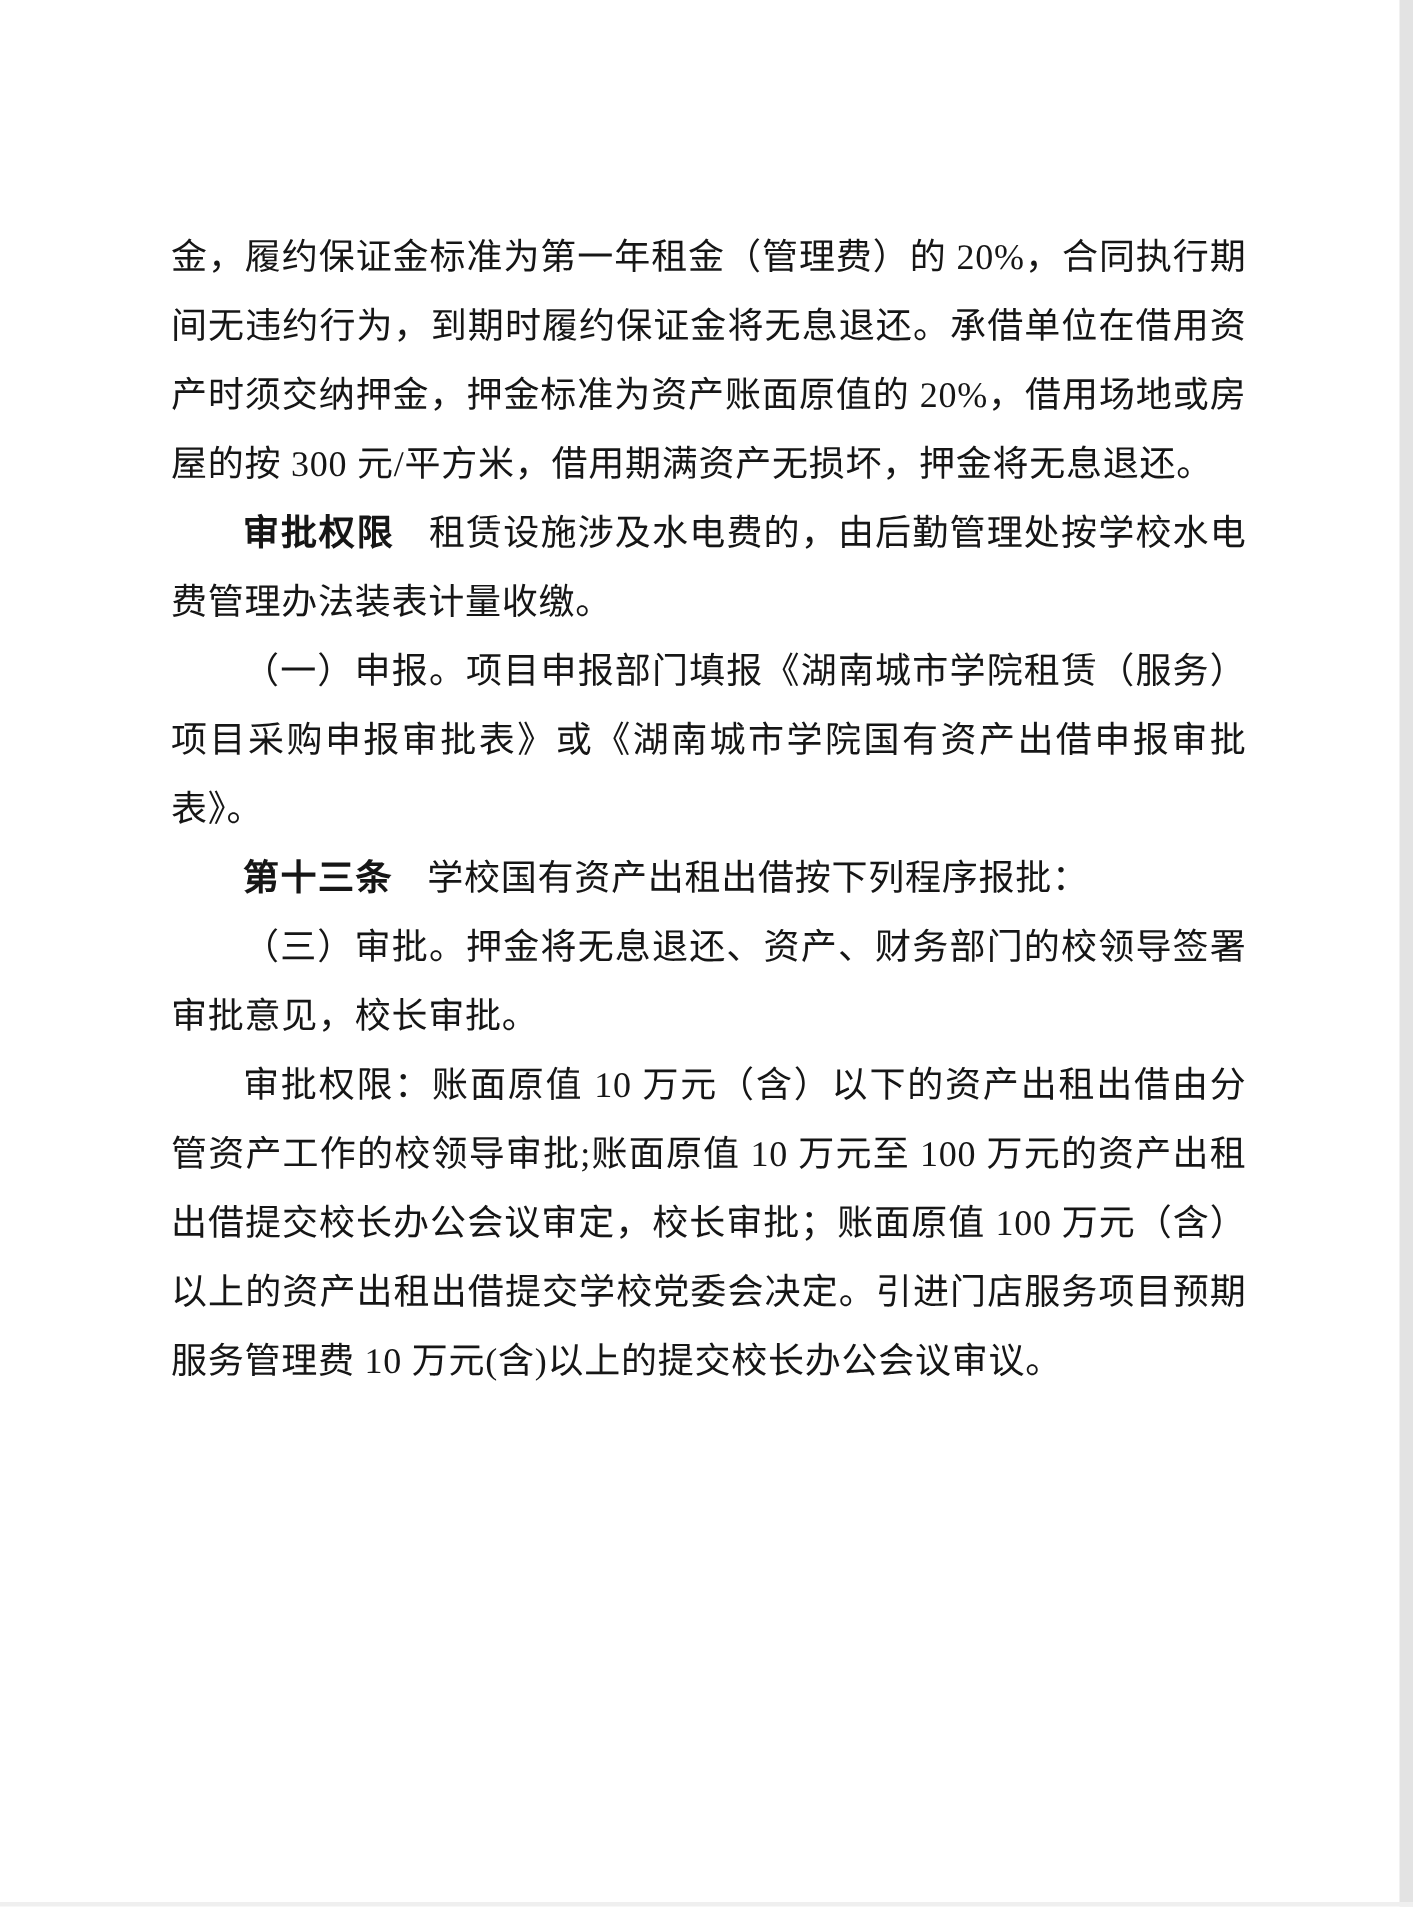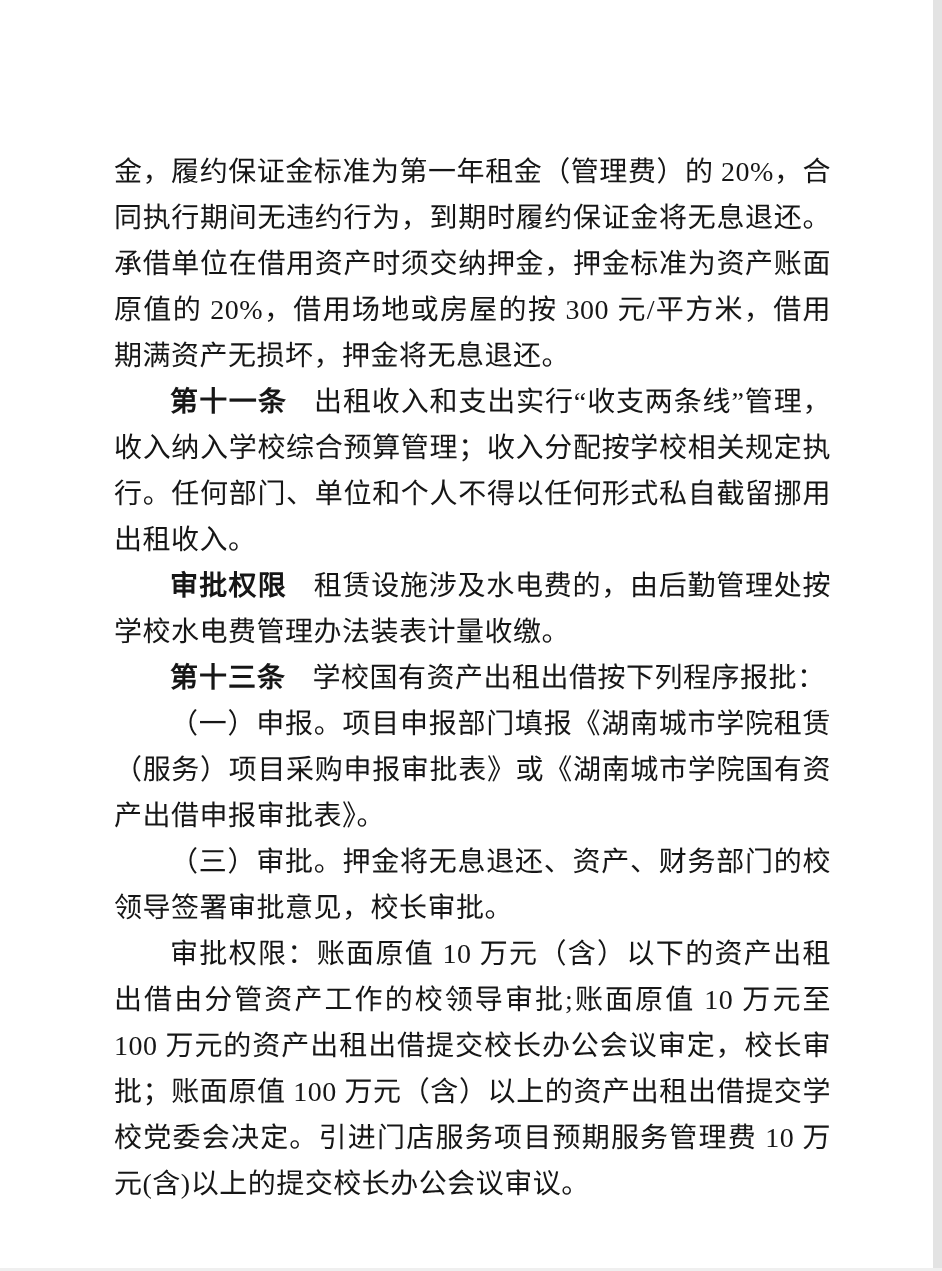--- a/index.html
+++ b/index.html
@@ -21,21 +21,21 @@
     background: #ffffff;
   }
   .content {
     position: absolute;
     left: 114px;
     top: 149px;
     width: 717px;
   }
   p.para {
     margin: 0;
-    font-size: 28px;
+    font-size: 24px;
     line-height: 46px;
     text-align: justify;
     text-align-last: left;
     text-indent: 2em;
     letter-spacing: 0.5px;
   }
   p.para.no-indent {
     text-indent: 0;
   }
   b.head {
@@ -68,34 +68,31 @@
 </head>
 <body>
 
 <div class="page">
   <div class="content">
 
     <p class="para no-indent">
       <span>金，履约保证金标准为第一年租金（管理费）的 20%，合同执行期间无违约行为，到期时履约保证金将无息退还。承借单位在借用资产时须交纳押金，押金标准为资产账面原值的 20%，借用场地或房屋的按 300 元/平方米，借用期满资产无损坏，押金将无息退还。</span>
     </p>
 
-    <p class="para">
-      <b class="head">第十一条</b><span>出租收入和支出实行“收支两条线”管理，收入纳入学校综合预算管理；收入分配按学校相关规定执行。任何部门、单位和个人不得以任何形式私自截留挪用出租收入。</span>
-    </p>
 
     <p class="para">
       <b class="head">审批权限</b><span>租赁设施涉及水电费的，由后勤管理处按学校水电费管理办法装表计量收缴。</span>
     </p>
 
     <p class="para">
-      <b class="head">第十三条</b><span>学校国有资产出租出借按下列程序报批：</span>
+      <span>（一）申报。项目申报部门填报《湖南城市学院租赁（服务）项目采购申报审批表》或《湖南城市学院国有资产出借申报审批表》。</span>
     </p>
 
     <p class="para">
-      <span>（一）申报。项目申报部门填报《湖南城市学院租赁（服务）项目采购申报审批表》或《湖南城市学院国有资产出借申报审批表》。</span>
+      <b class="head">第十三条</b><span>学校国有资产出租出借按下列程序报批：</span>
     </p>
 
 
     <p class="para">
       <span>（三）审批。押金将无息退还、资产、财务部门的校领导签署审批意见，校长审批。</span>
     </p>
 
     <p class="para">
       <span>审批权限：账面原值 10 万元（含）以下的资产出租出借由分管资产工作的校领导审批;账面原值 10 万元至 100 万元的资产出租出借提交校长办公会议审定，校长审批；账面原值 100 万元（含）以上的资产出租出借提交学校党委会决定。引进门店服务项目预期服务管理费 10 万元(含)以上的提交校长办公会议审议。</span>
     </p>

